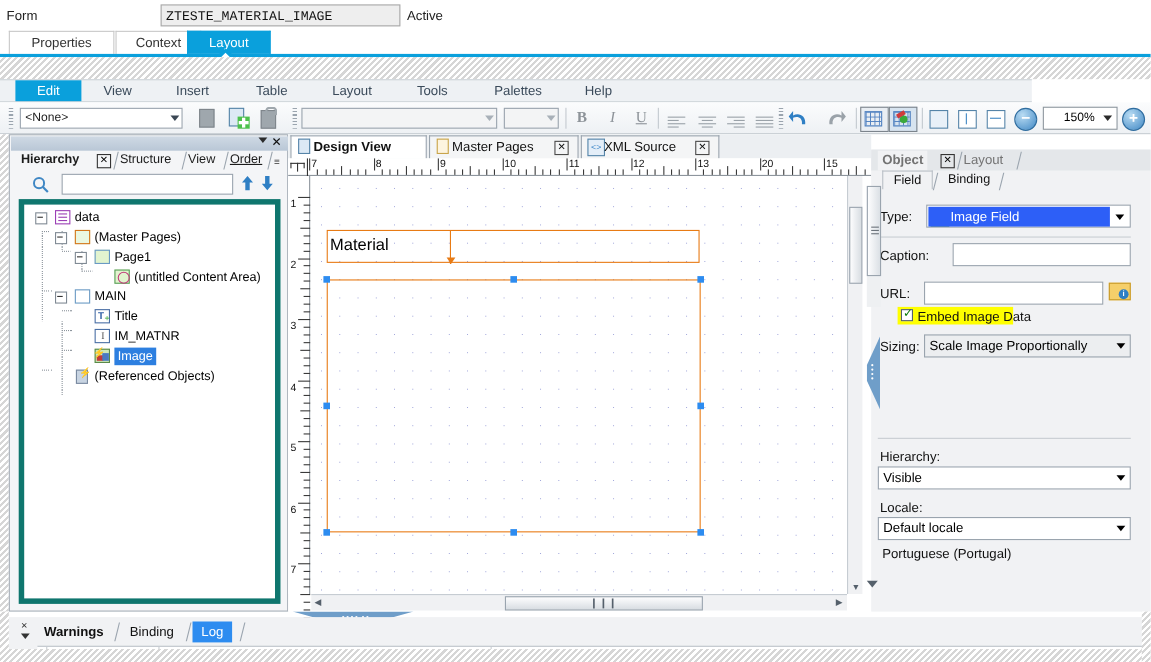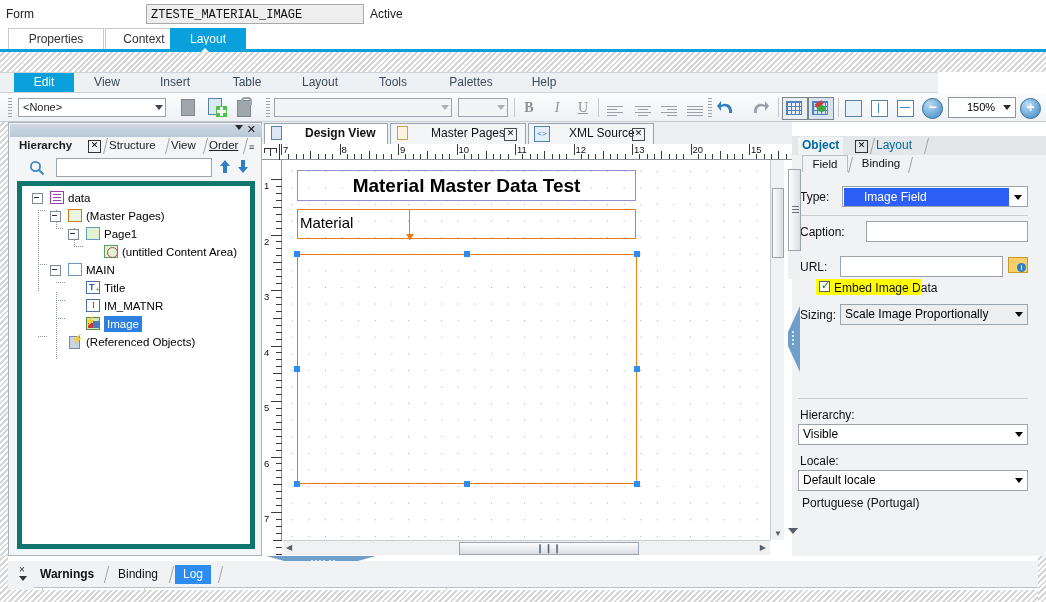--- a/index.html
+++ b/index.html
@@ -97,21 +97,21 @@
   .tline-v{position:absolute;width:1px;background-image:repeating-linear-gradient(to bottom,#8d959d 0 1px,transparent 1px 2px);}
   .tline-h{position:absolute;height:1px;background-image:repeating-linear-gradient(to right,#8d959d 0 1px,transparent 1px 2px);}
   .ticon{position:absolute;width:14px;height:13px;top:1px;box-sizing:border-box;}
 
   
   .center{position:absolute;left:262px;top:122px;width:530px;height:434px;background:#ffffff;}
   .doc-tabs{position:absolute;left:0;top:0;width:530px;height:22px;background:#eceff2;}
   .dtab{position:absolute;top:1px;height:21px;background:#ffffff;border:1px solid #9aa4ae;
     border-bottom:none;box-sizing:border-box;font-size:12px;line-height:19px;color:#111;}
   .dtab.sel{font-weight:bold;}
-  .dtab .tl{position:absolute;left:40px;top:0;}
+  .dtab .tl{position:absolute;left:20px;top:0;}
   .dtab .cx{position:absolute;top:4px;width:11px;height:11px;border:1px solid #4a4a4a;
     font-size:9px;line-height:9px;text-align:center;color:#111;}
   .ruler-h{position:absolute;left:0;top:22px;width:530px;height:16px;background:#ffffff;
     border-bottom:1px solid #8d959d;box-sizing:border-box;}
   .ruler-v{position:absolute;left:0;top:38px;width:20px;height:380px;background:#ffffff;
     border-right:1px solid #8d959d;box-sizing:border-box;}
   .rnum{position:absolute;font-size:9.5px;color:#111;font-family:"Liberation Sans",sans-serif;}
   .rtick{position:absolute;background:#3a3a3a;}
   .canvas{position:absolute;left:21px;top:38px;width:487px;height:380px;background:#ffffff;
     background-image:radial-gradient(#9aa0d8 0.7px, transparent 0.8px);
@@ -135,21 +135,21 @@
   .scroll-h{position:absolute;left:21px;top:418px;width:487px;height:15px;background:#f0f1f3;
     border-top:1px solid #c6ccd2;box-sizing:border-box;}
   .scroll-thumb-h{position:absolute;left:176px;top:1px;width:180px;height:13px;
     background:linear-gradient(#fdfdfe,#d8dde2);border:1px solid #9aa4ae;box-sizing:border-box;
     text-align:center;font-size:9px;color:#55606b;line-height:11px;letter-spacing:1px;}
   .sbarrow{position:absolute;font-size:8px;color:#55606b;}
 
   
   .rightpanel{position:absolute;left:792px;top:136px;width:254px;height:420px;background:#f1f2f4;}
   .rp-tabrow{position:absolute;left:0;top:0;width:254px;height:19px;background:#e4e7ea;}
-  .rp-tab{position:absolute;top:1px;height:18px;line-height:17px;font-size:12px;color:#0369a1;}
+  .rp-tab{position:absolute;top:1px;height:18px;line-height:17px;font-size:12px;color:#737373;}
   .rp-tab.sel{font-weight:bold;background:#f1f2f4;}
   .rp-skew{position:absolute;top:2px;width:1px;height:16px;background:#9aa4ae;transform:skewX(-14deg);}
   .rp-sub{position:absolute;left:0;top:19px;width:254px;height:18px;}
   .rp-subtab{position:absolute;top:0;height:17px;line-height:16px;font-size:11.5px;color:#111;}
   .rp-subtab.sel{background:#f1f2f4;border:1px solid #b8bfc6;border-bottom:none;box-sizing:border-box;}
   .flabel{position:absolute;font-size:12px;color:#111;}
   .finput{position:absolute;background:#ffffff;border:1px solid #9aa4ae;box-sizing:border-box;
     font-size:12px;line-height:18px;padding-left:4px;}
   .fselect{position:absolute;background:#ffffff;border:1px solid #9aa4ae;box-sizing:border-box;
     font-size:12px;line-height:18px;padding-left:4px;}
@@ -631,23 +631,20 @@
           <div class="rtick" style="left: 14px; top: 365.875px; width: 6px; height: 1px;"></div>
           <div class="rtick" style="left: 14px; top: 372.812px; width: 6px; height: 1px;"></div>
           <div class="rtick" style="left: 11px; top: 379.75px; width: 9px; height: 1px;"></div>
           <div class="rtick" style="left: 14px; top: 386.688px; width: 6px; height: 1px;"></div>
           <div class="rtick" style="left: 14px; top: 393.625px; width: 6px; height: 1px;"></div>
           <div class="rtick" style="left: 14px; top: 400.562px; width: 6px; height: 1px;"></div>
         </div>
     </div>
 
     <div class="canvas">
-      <div class="title-box">
-        <span>Material Master Data Test</span>
-      </div>
 
       <div class="matnr-box">
         <span class="matnr-cap">Material</span>
         <span class="matnr-split"></span>
         <span class="matnr-nib"></span>
       </div>
 
       <div class="img-box"></div>
 
       <div class="hdl" style="left:11px;top:91px;"></div>

